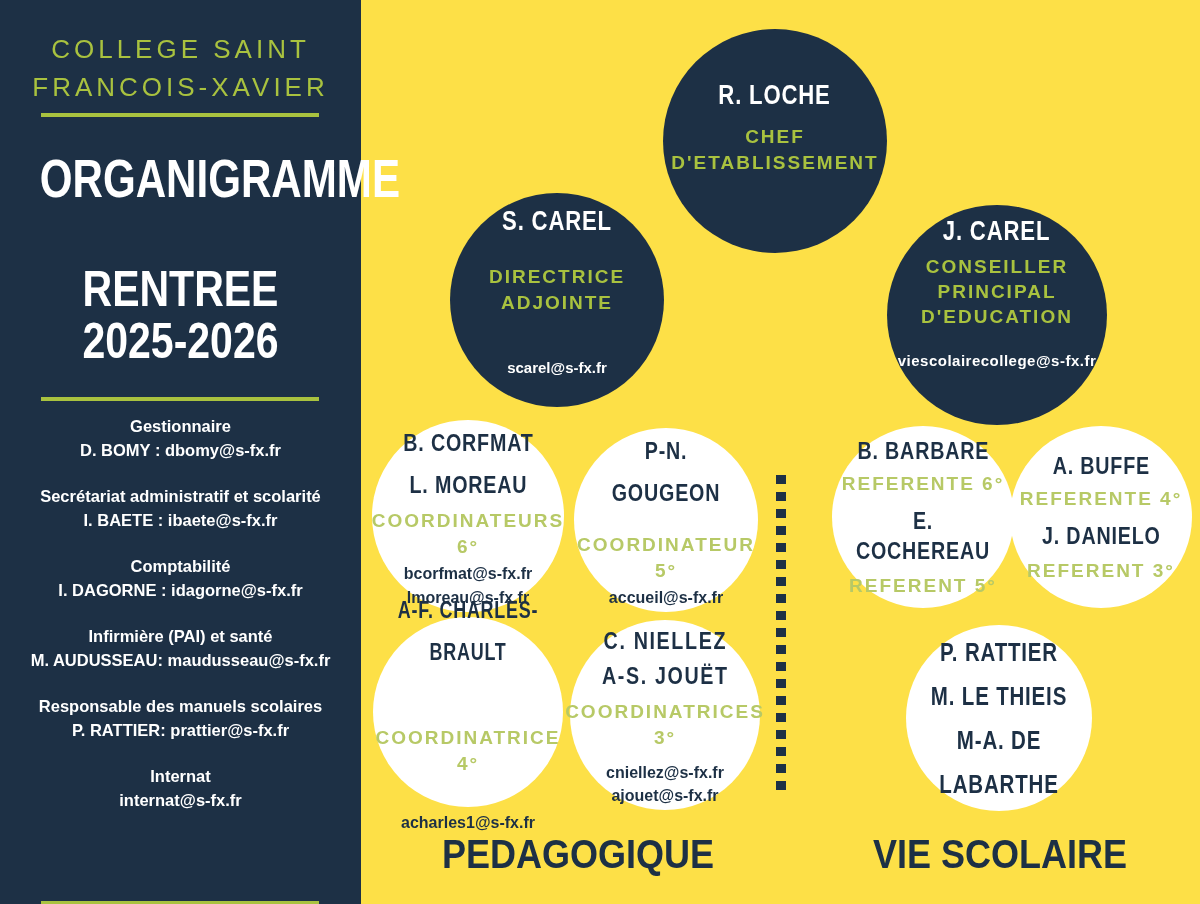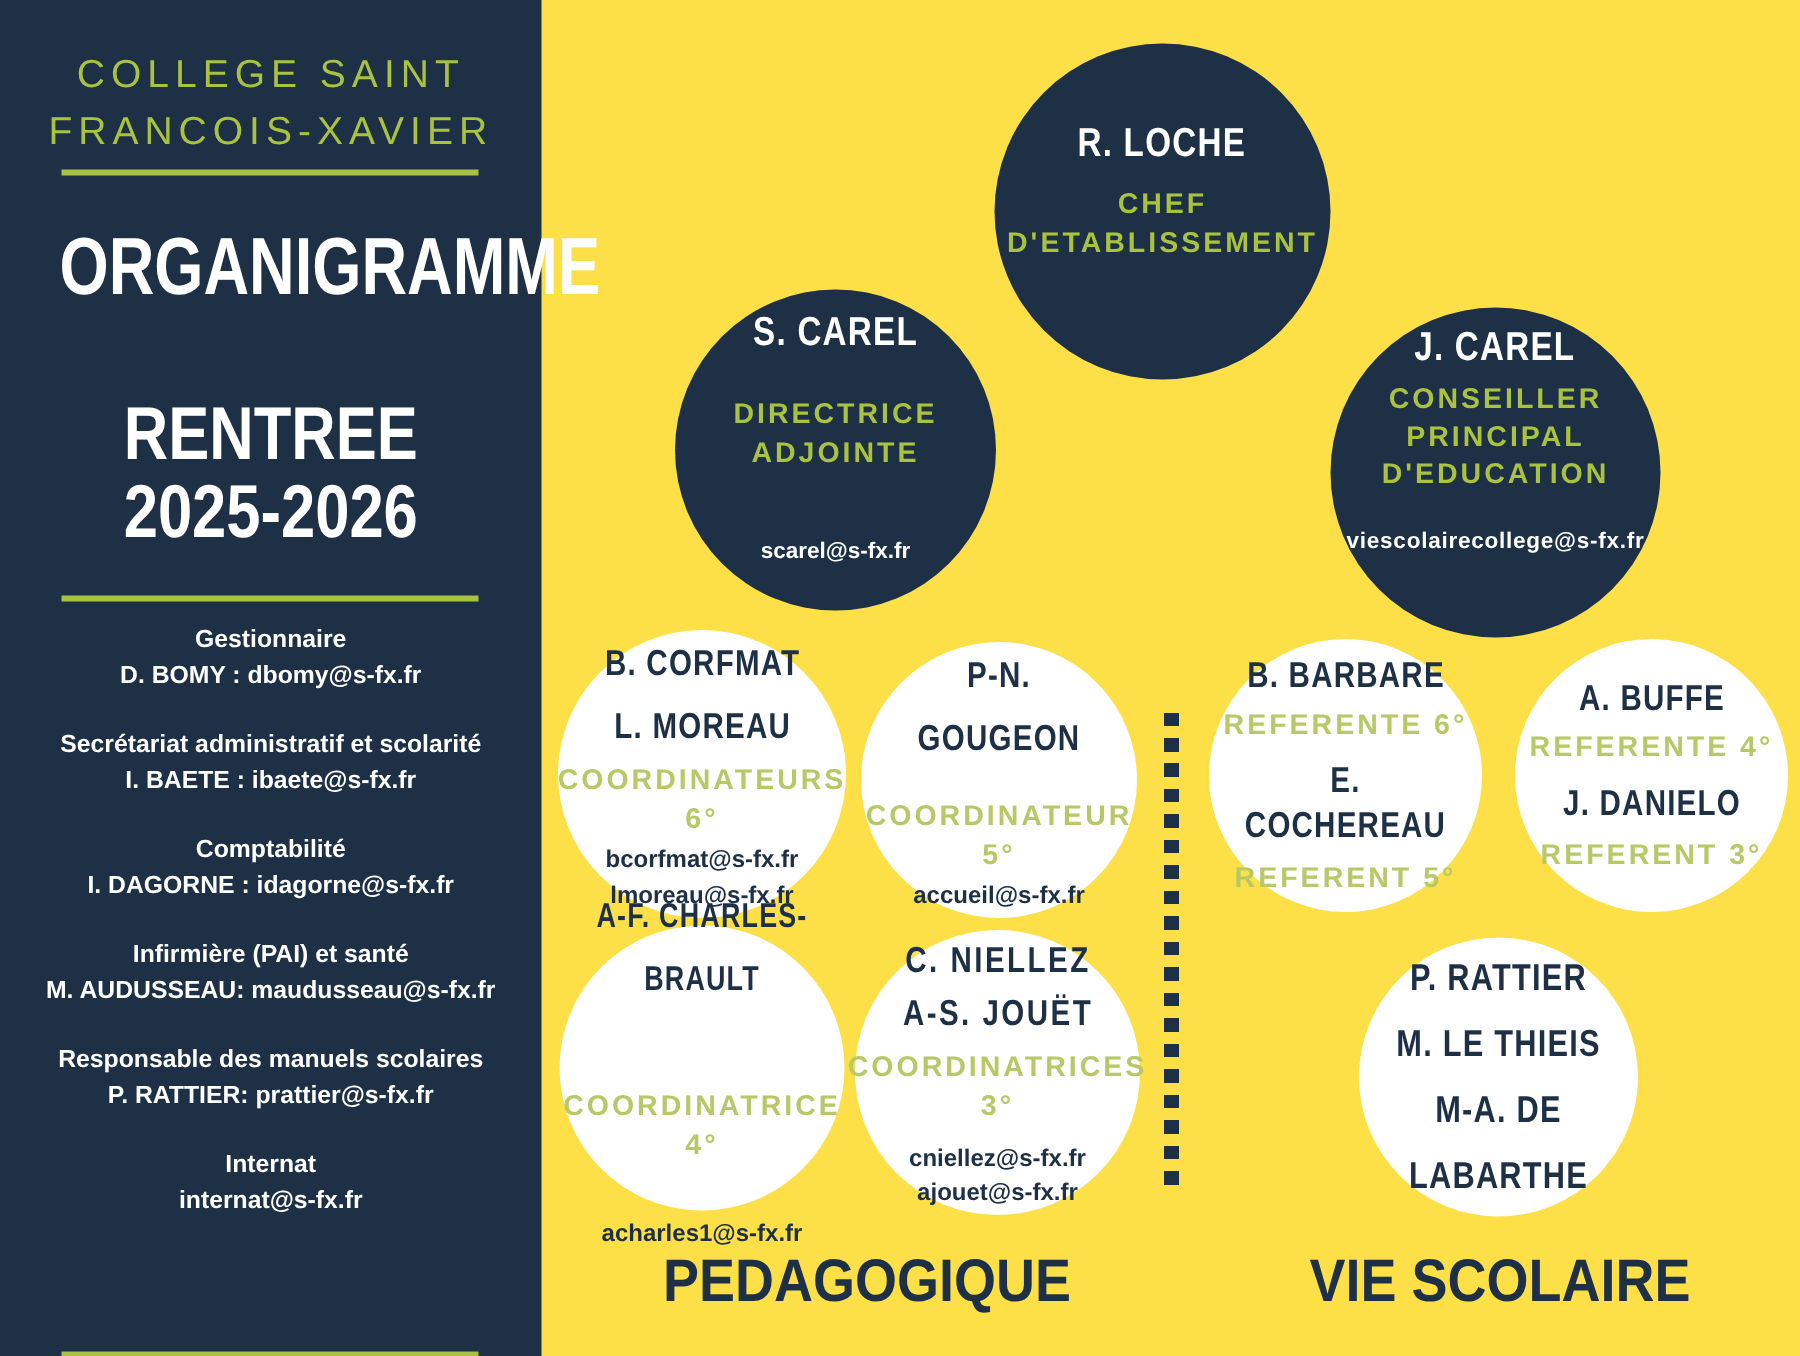--- a/index.html
+++ b/index.html
@@ -126,21 +126,21 @@
   .c-cpe .c-email { margin-top: 20px; letter-spacing: 0.5px; }
 
   .c-coord6   { left: 372px; top: 420px; width: 192px; height: 192px; }
   .c-coord6 .c-role  { margin-top: 2px; }
   .c-coord6 .c-email { margin-top: 2px; }
   .c-coord5   { left: 574px; top: 428px; width: 184px; height: 184px; }
   .c-coord5 .c-name  { margin-bottom: 18px; }
   .c-coord5 .c-email { margin-top: 2px; }
 
   .c-ref65, .c-ref43 { width: 182px; height: 182px; }
-  .c-ref65    { left: 806px;  top: 426px; }
+  .c-ref65    { left: 832px;  top: 426px; }
   .c-ref43    { left: 1010px; top: 426px; }
   .c-ref65 .c-name, .c-ref43 .c-name { line-height: 30px; }
   .c-ref65 .role-1, .c-ref43 .role-1 { margin-top: 5px; }
   .c-ref65 .name-2, .c-ref43 .name-2 { margin-top: 9px; }
   .c-ref65 .role-2, .c-ref43 .role-2 { margin-top: 7px; }
 
   .c-coord4   { left: 373px; top: 617px; width: 190px; height: 190px; gap: 32px; }
   .c-coord4 .c-name  { font-size: 23px; margin-bottom: 20px; transform: scaleX(0.78); }
   .c-coord4 .c-email { margin-top: 2px; }
   .c-coord3   { left: 570px; top: 620px; width: 190px; height: 190px; }

